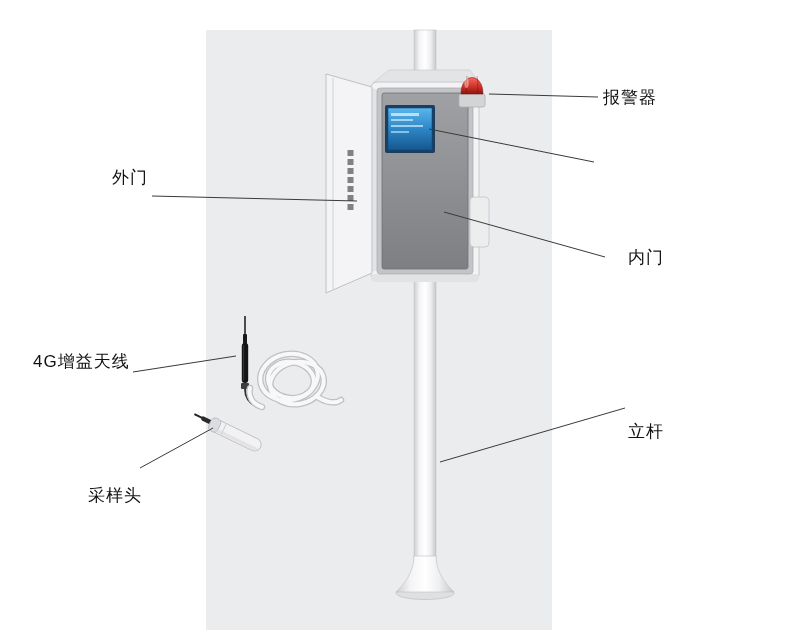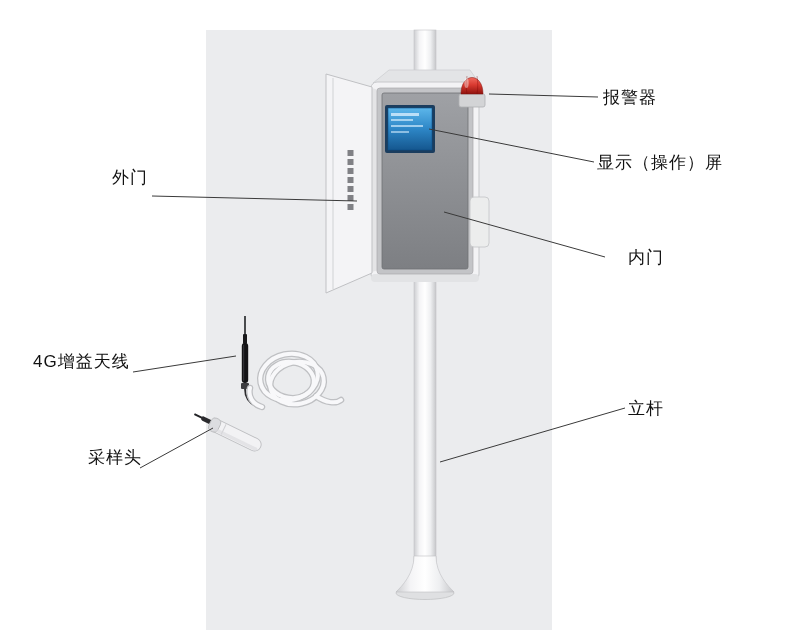--- a/index.html
+++ b/index.html
@@ -146,20 +146,19 @@
       <path d="M594,162 L429,129"></path>
       <path d="M152,196 L357,201"></path>
       <path d="M605,257 L444,212"></path>
       <path d="M625,408 L440,462"></path>
       <path d="M133,372 L236,356"></path>
       <path d="M140,468 L213,428"></path>
     </g>
   </svg>
 
   <div class="label" style="left:603px; top:88px">报警器</div>
-  <div class="label" style="left:597px; top:153px">显示（操作）屏</div>
   <div class="label" style="left:112px; top:168px">外门</div>
   <div class="label" style="left:628px; top:248px">内门</div>
-  <div class="label" style="left:628px; top:399px">立杆</div>
+  <div class="label" style="left:628px; top:422px">立杆</div>
   <div class="label" style="left:33px; top:352px">4G增益天线</div>
-  <div class="label" style="left:88px; top:448px">采样头</div>
+  <div class="label" style="left:88px; top:486px">采样头</div>
 
 </div>
 
 </body></html>

